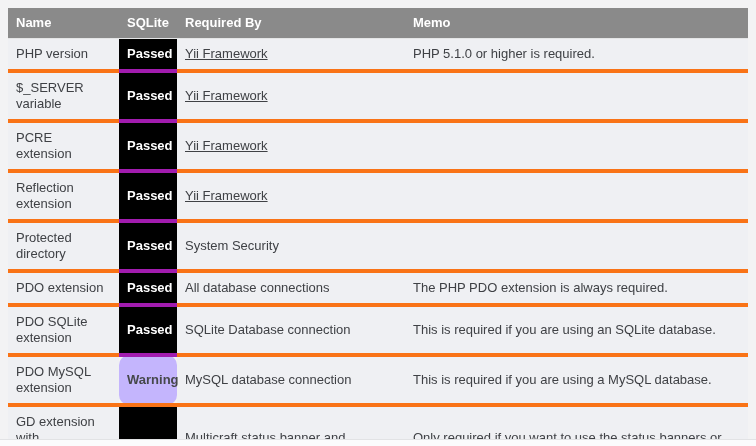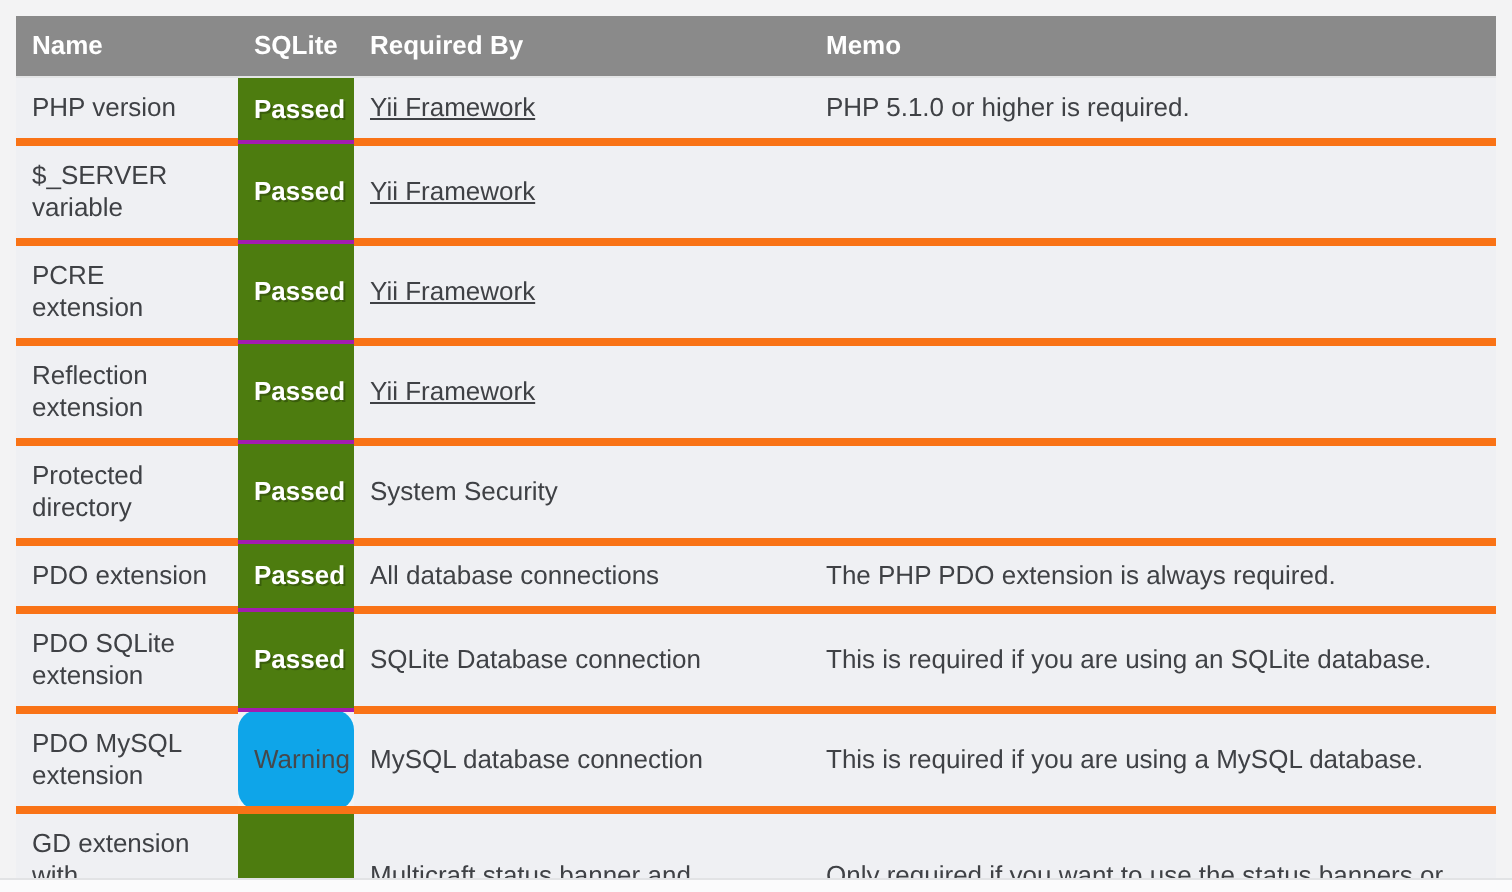--- a/index.html
+++ b/index.html
@@ -45,29 +45,29 @@
     background: #eff0f3;
     border-bottom: 4px solid #f97316;
   }
   td.cell-name {
     white-space: pre-line;
   }
   td.cell-result {
     font-weight: bold;
   }
   td.cell-result.passed {
-    background: #4d7c0f;
+    background: #000000;
     color: #ffffff;
     text-shadow: 1px 1px 0 rgba(0,0,0,0.25);
-    border-bottom: 2px solid #a21caf;
+    border-bottom: 4px solid #a21caf;
   }
   td.cell-result.warning {
-    background: #0ea5e9;
+    background: #c4b5fd;
     color: #46484b;
-    font-weight: normal;
+    font-weight: bold;
     text-shadow: none;
     border-radius: 10px;
   }
   .req-link {
     color: #3f4145;
     text-decoration: underline;
     cursor: pointer;
     text-align: center;
   }
   .next-section {

